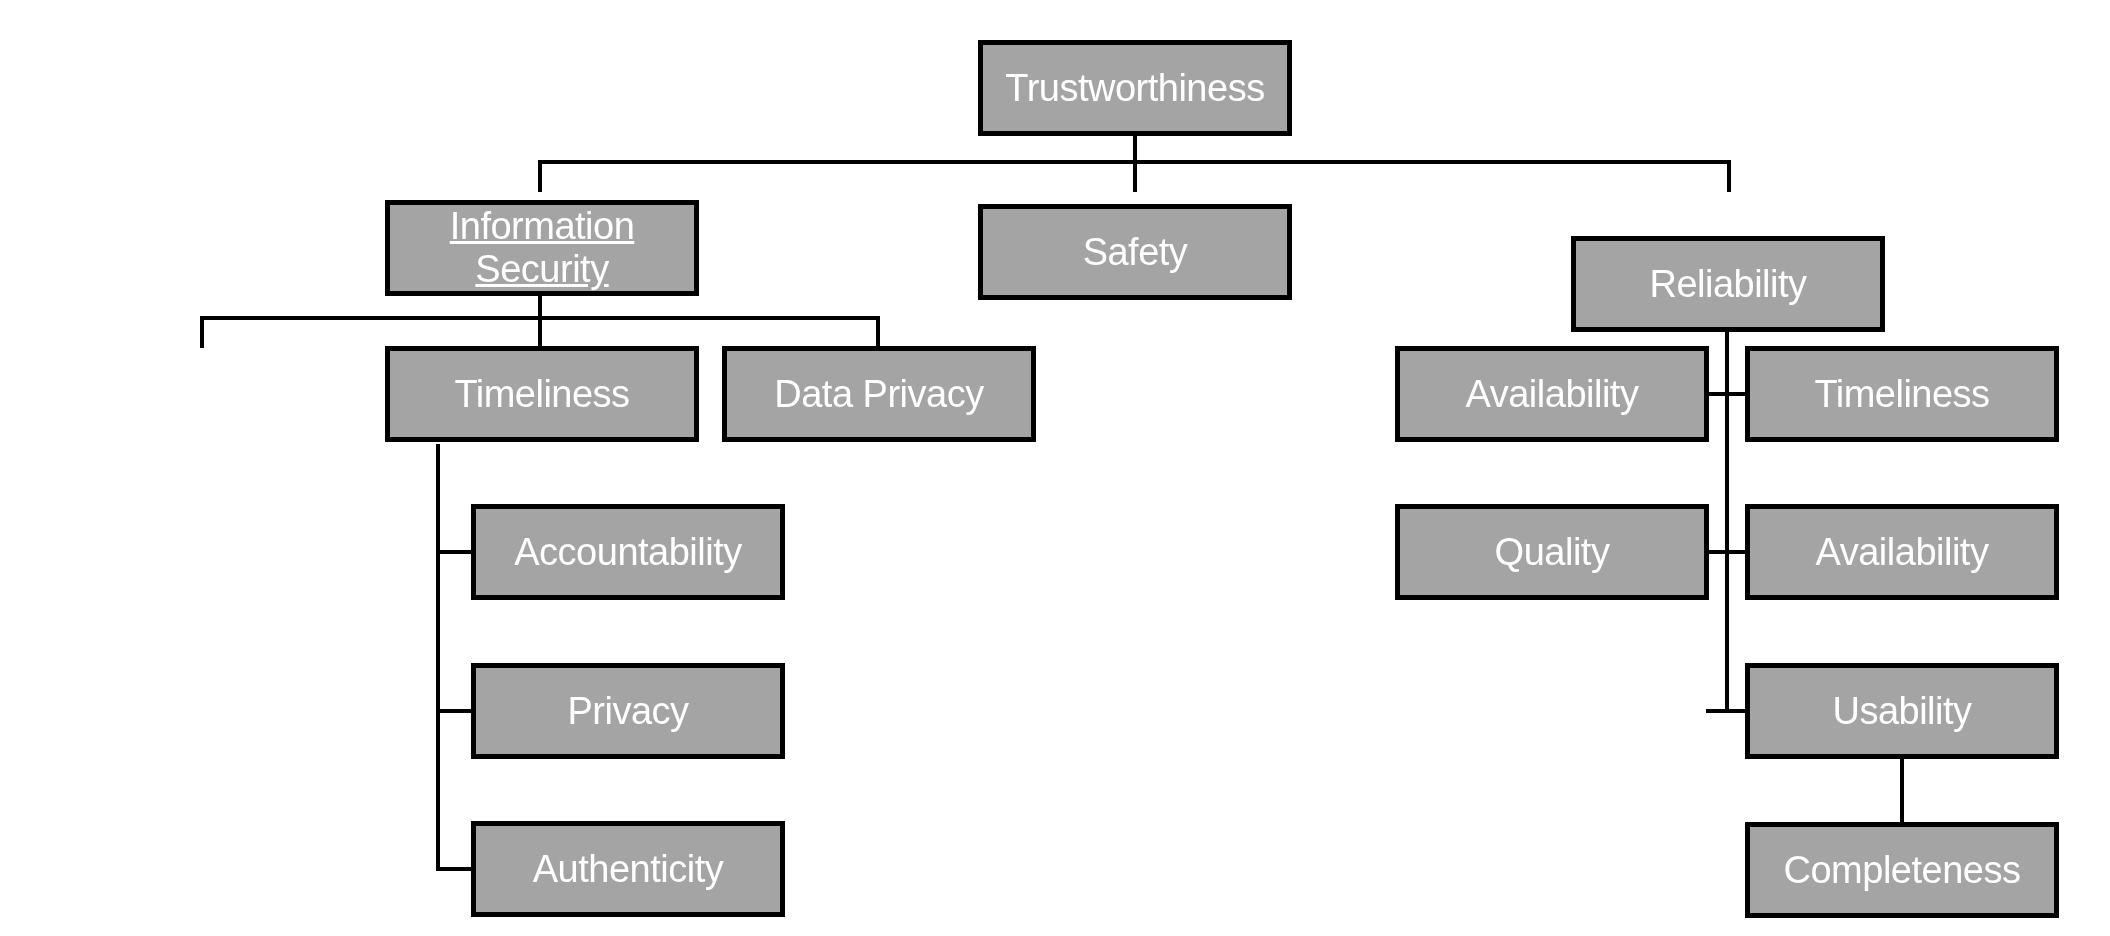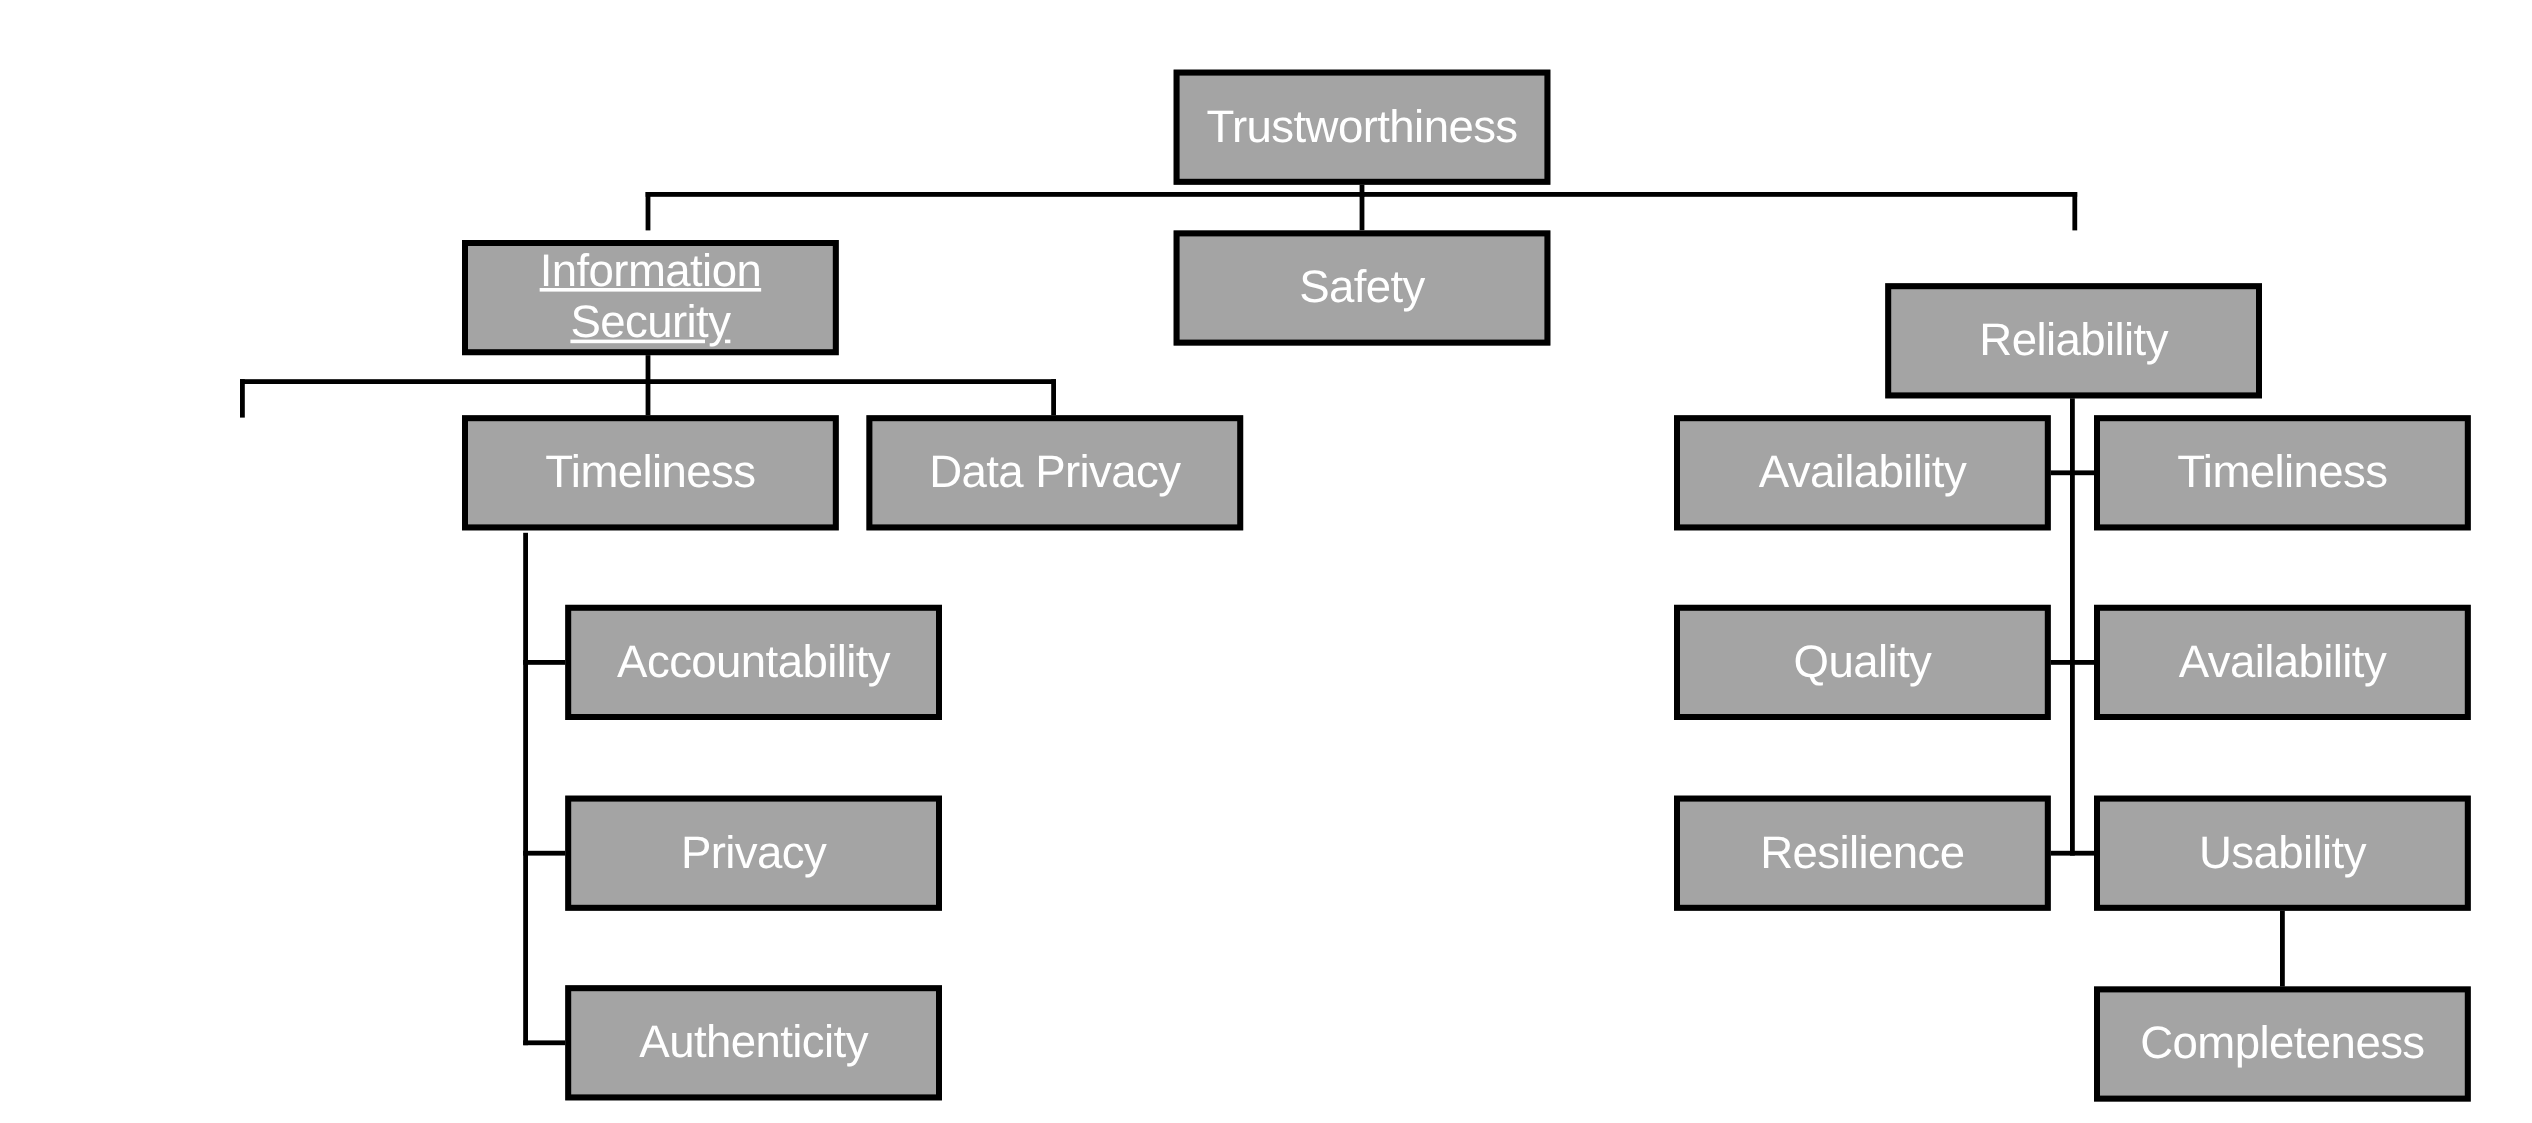--- a/index.html
+++ b/index.html
@@ -58,35 +58,34 @@
   <div class="line" style="left:436px; top:709px; width:39px; height:4px;"></div>
   <div class="line" style="left:436px; top:867px; width:39px; height:4px;"></div>
 
   <div class="line" style="left:1725px; top:286px; width:4px; height:427px;"></div>
   <div class="line" style="left:1706px; top:392px; width:41px; height:4px;"></div>
   <div class="line" style="left:1706px; top:550px; width:41px; height:4px;"></div>
   <div class="line" style="left:1706px; top:709px; width:41px; height:4px;"></div>
 
   <div class="line" style="left:1900px; top:757px; width:4px; height:66px;"></div>
 
-  <div class="node" style="left:978px; top:40px;margin-top:18px;">Trustworthiness</div>
+  <div class="node" style="left:978px; top:40px;">Trustworthiness</div>
 
   <div class="node" style="left:385px; top:200px;text-decoration:underline;">Information Security</div>
-  <div class="node" style="left:978px; top:192px;">Safety</div>
+  <div class="node" style="left:978px; top:204px;">Safety</div>
   <div class="node" style="left:1571px; top:192px;margin-top:44px;">Reliability</div>
 
   <div class="node" style="left:385px; top:346px;">Timeliness</div>
   <div class="node" style="left:471px; top:504px;">Accountability</div>
 
   <div class="node" style="left:722px; top:346px;">Data Privacy</div>
   <div class="node" style="left:471px; top:663px;">Privacy</div>
   <div class="node" style="left:471px; top:821px;">Authenticity</div>
 
   <div class="node" style="left:1395px; top:346px;">Availability</div>
   <div class="node" style="left:1745px; top:346px;">Timeliness</div>
   <div class="node" style="left:1395px; top:504px;">Quality</div>
   <div class="node" style="left:1745px; top:504px;">Availability</div>
-  <div class="node" style="left:1395px; top:663px;">Resilience</div>
   <div class="node" style="left:1745px; top:663px;">Usability</div>
 
   <div class="node" style="left:1745px; top:822px;">Completeness</div>
 
 </div>
 
 </body></html>

